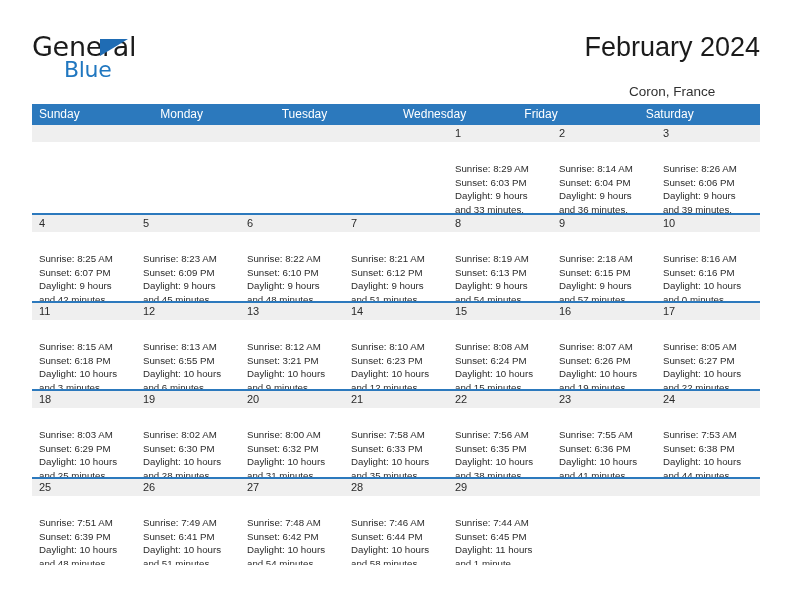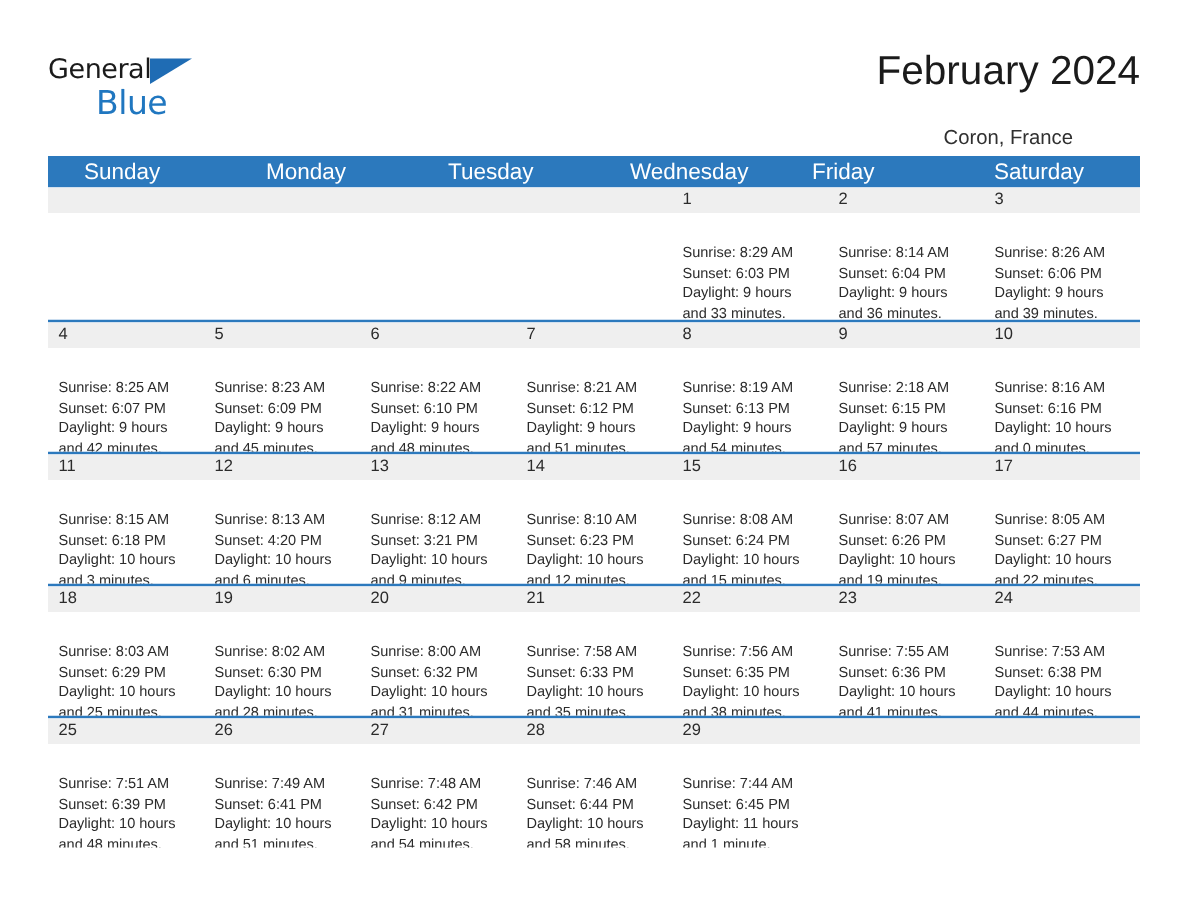--- a/index.html
+++ b/index.html
@@ -34,21 +34,21 @@
     position: absolute;
     left: 0;
     top: 0;
     width: 120px;
     height: 52px;
   }
   .logo-general {
     position: absolute;
     left: 0;
     top: 0;
-    font-size: 18px;
+    font-size: 27px;
     letter-spacing: -0.3px;
     color: #1b1b1b;
     font-family: "DejaVu Sans", sans-serif;
     font-weight: 400;
     line-height: 26px;
     text-align: right;
   }
   .logo-tri {
     position: absolute;
     left: 68px;
@@ -98,23 +98,23 @@
     width: 728px;
   }
   .dow-row {
     display: flex;
     background: #2c79bd;
     height: 21px;
   }
   .dow-cell {
     flex: 1 1 0;
     color: #ffffff;
-    font-size: 15px;
+    font-size: 12px;
     line-height: 21px;
-    padding-left: 24px;
+    padding-left: 7px;
     box-sizing: border-box;
     white-space: nowrap;
   }
   .week-row {
     display: flex;
     border-top: 2px solid #2c79bd;
     height: 88px;
     box-sizing: border-box;
   }
   .week-row:first-of-type {
@@ -297,21 +297,21 @@
               <div class="day-line">Sunrise: 8:15 AM</div>
               <div class="day-line">Sunset: 6:18 PM</div>
               <div class="day-line">Daylight: 10 hours</div>
               <div class="day-line">and 3 minutes.</div>
             </div>
           </div>
           <div class="day-cell">
             <div class="day-num">12</div>
             <div class="day-body">
               <div class="day-line">Sunrise: 8:13 AM</div>
-              <div class="day-line">Sunset: 4:20 PM</div>
+              <div class="day-line">Sunset: 6:55 PM</div>
               <div class="day-line">Daylight: 10 hours</div>
               <div class="day-line">and 6 minutes.</div>
             </div>
           </div>
           <div class="day-cell">
             <div class="day-num">13</div>
             <div class="day-body">
               <div class="day-line">Sunrise: 8:12 AM</div>
               <div class="day-line">Sunset: 3:21 PM</div>
               <div class="day-line">Daylight: 10 hours</div>

